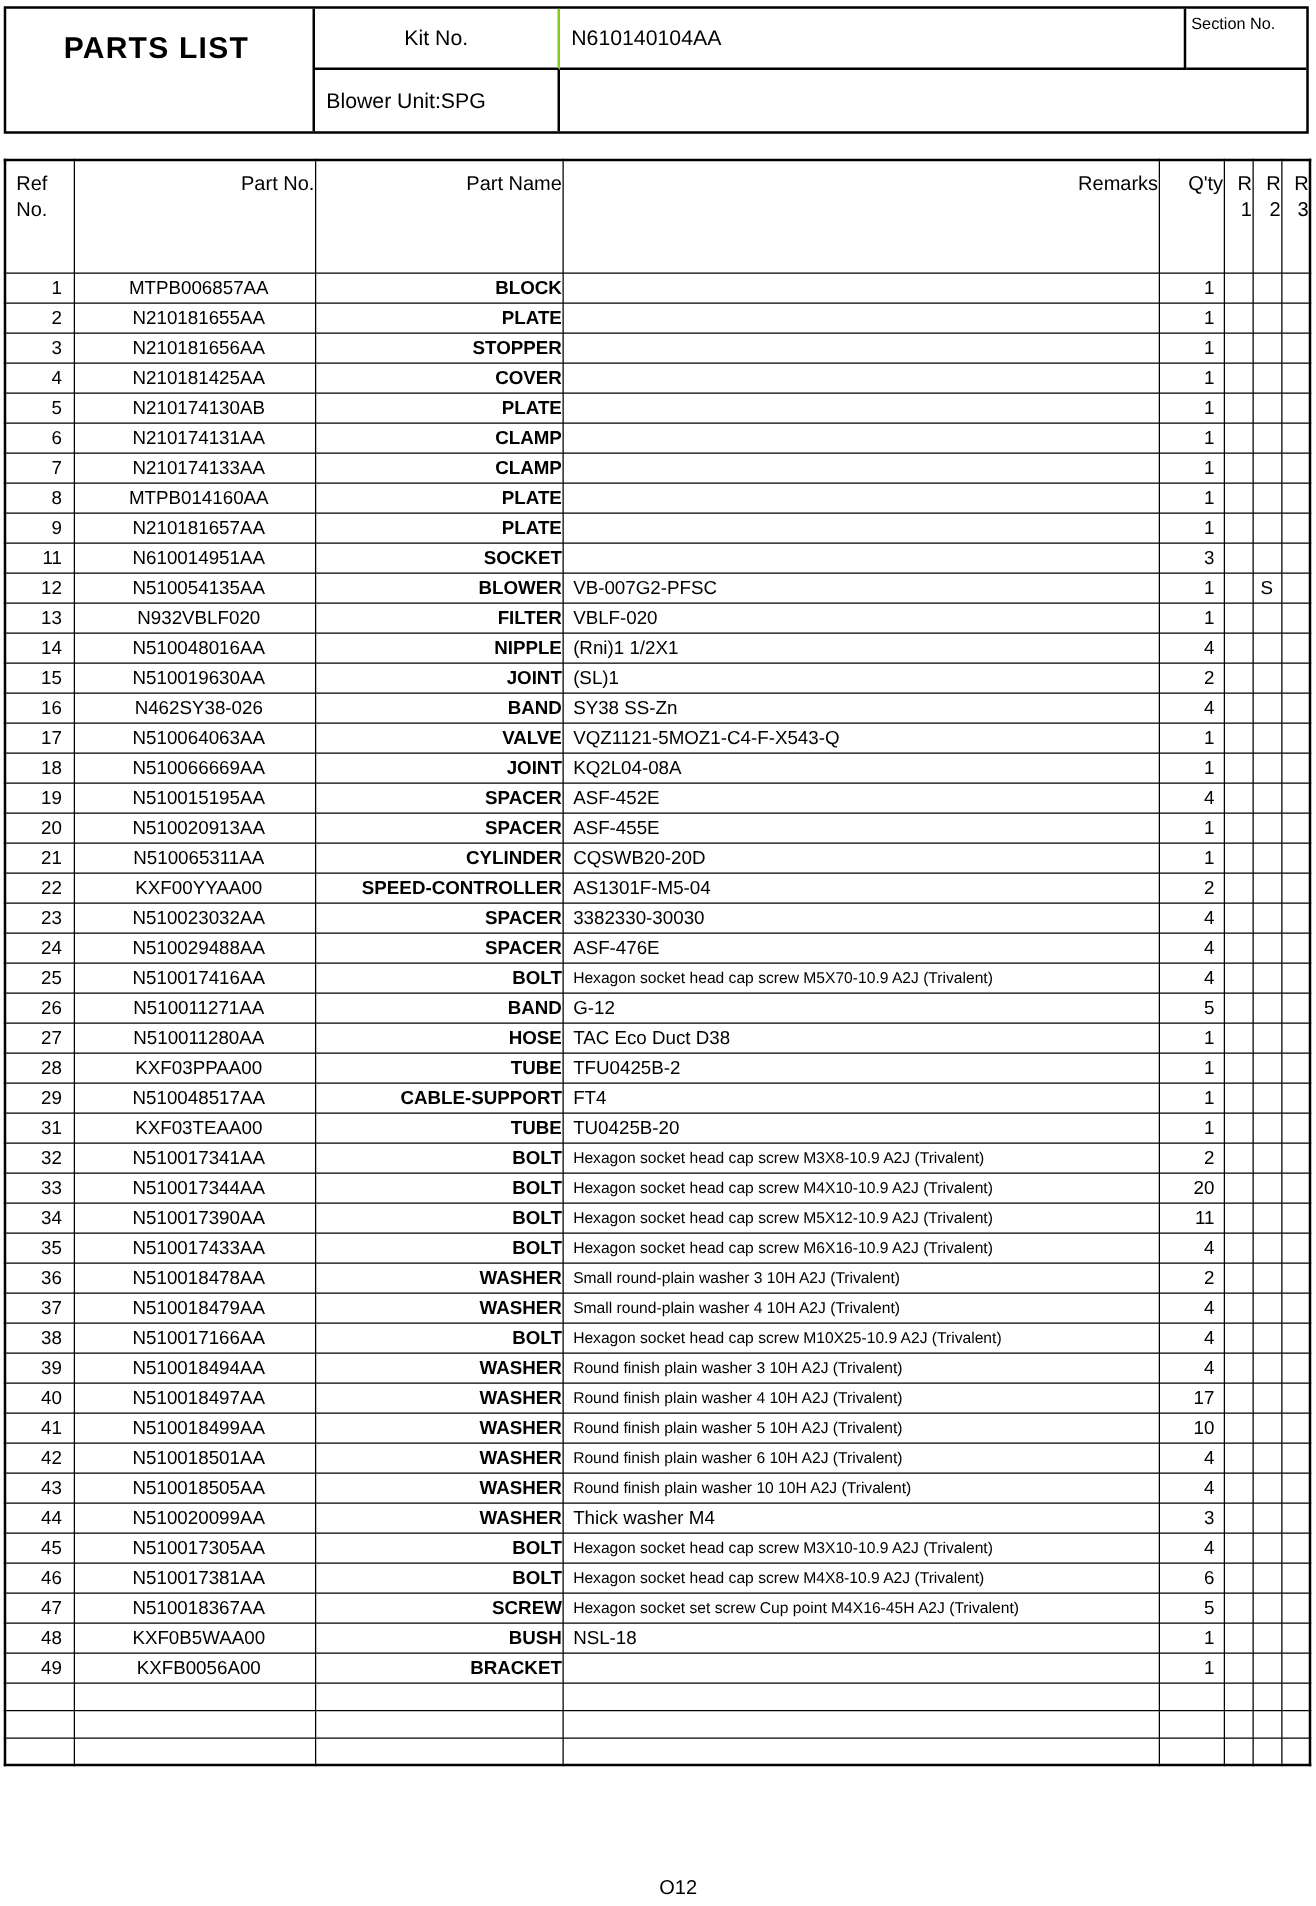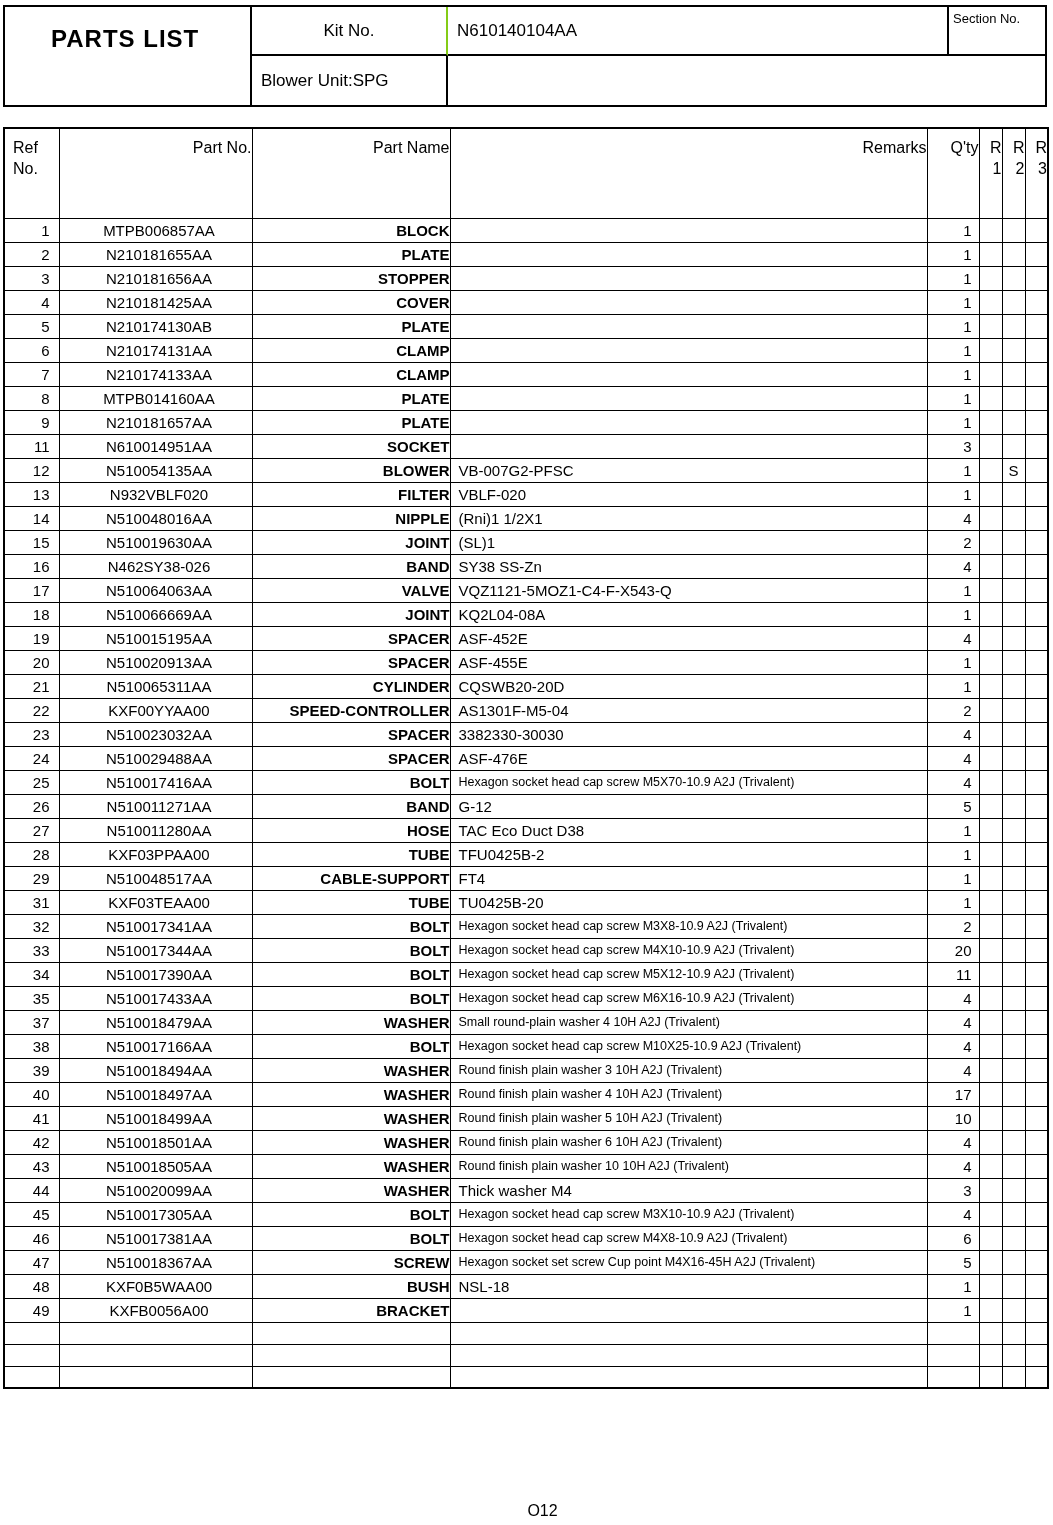--- a/index.html
+++ b/index.html
@@ -470,20 +470,30 @@
           <td class="c-ref">35</td>
           <td class="c-partno">N510017433AA</td>
           <td class="c-partname">BOLT</td>
           <td class="c-remarks small">Hexagon socket head cap screw M6X16-10.9 A2J (Trivalent)</td>
           <td class="c-qty">4</td>
           <td class="c-r"></td>
           <td class="c-r"></td>
           <td class="c-r"></td>
         </tr>
         <tr>
+          <td class="c-ref">36</td>
+          <td class="c-partno">N510018478AA</td>
+          <td class="c-partname">WASHER</td>
+          <td class="c-remarks small">Small round-plain washer 3 10H A2J (Trivalent)</td>
+          <td class="c-qty">2</td>
+          <td class="c-r"></td>
+          <td class="c-r"></td>
+          <td class="c-r"></td>
+        </tr>
+        <tr>
           <td class="c-ref">37</td>
           <td class="c-partno">N510018479AA</td>
           <td class="c-partname">WASHER</td>
           <td class="c-remarks small">Small round-plain washer 4 10H A2J (Trivalent)</td>
           <td class="c-qty">4</td>
           <td class="c-r"></td>
           <td class="c-r"></td>
           <td class="c-r"></td>
         </tr>
         <tr>

